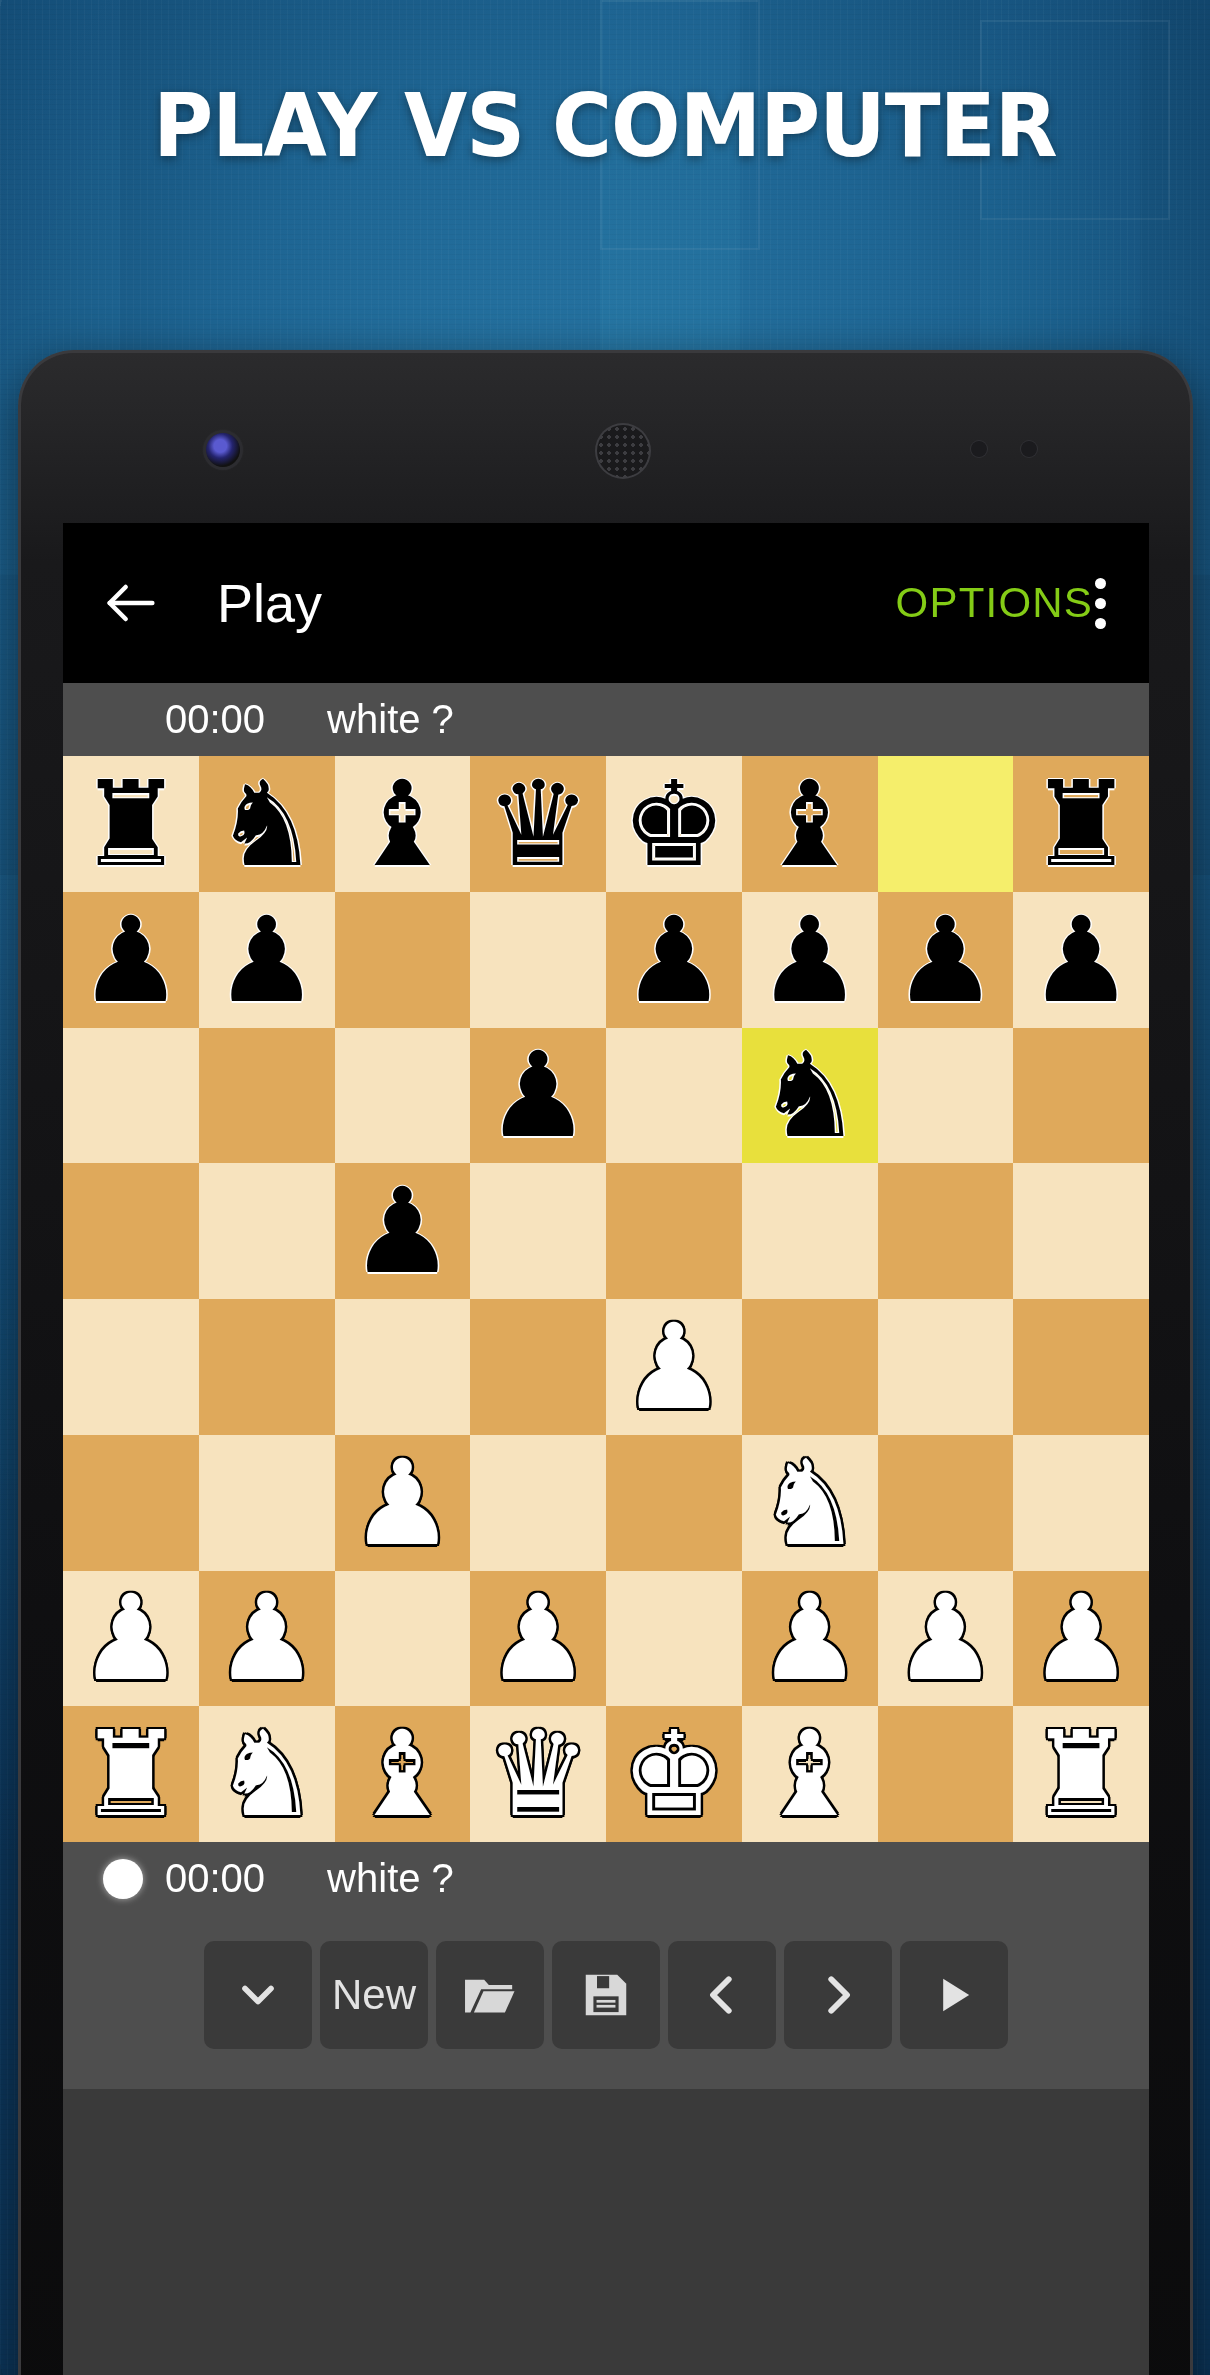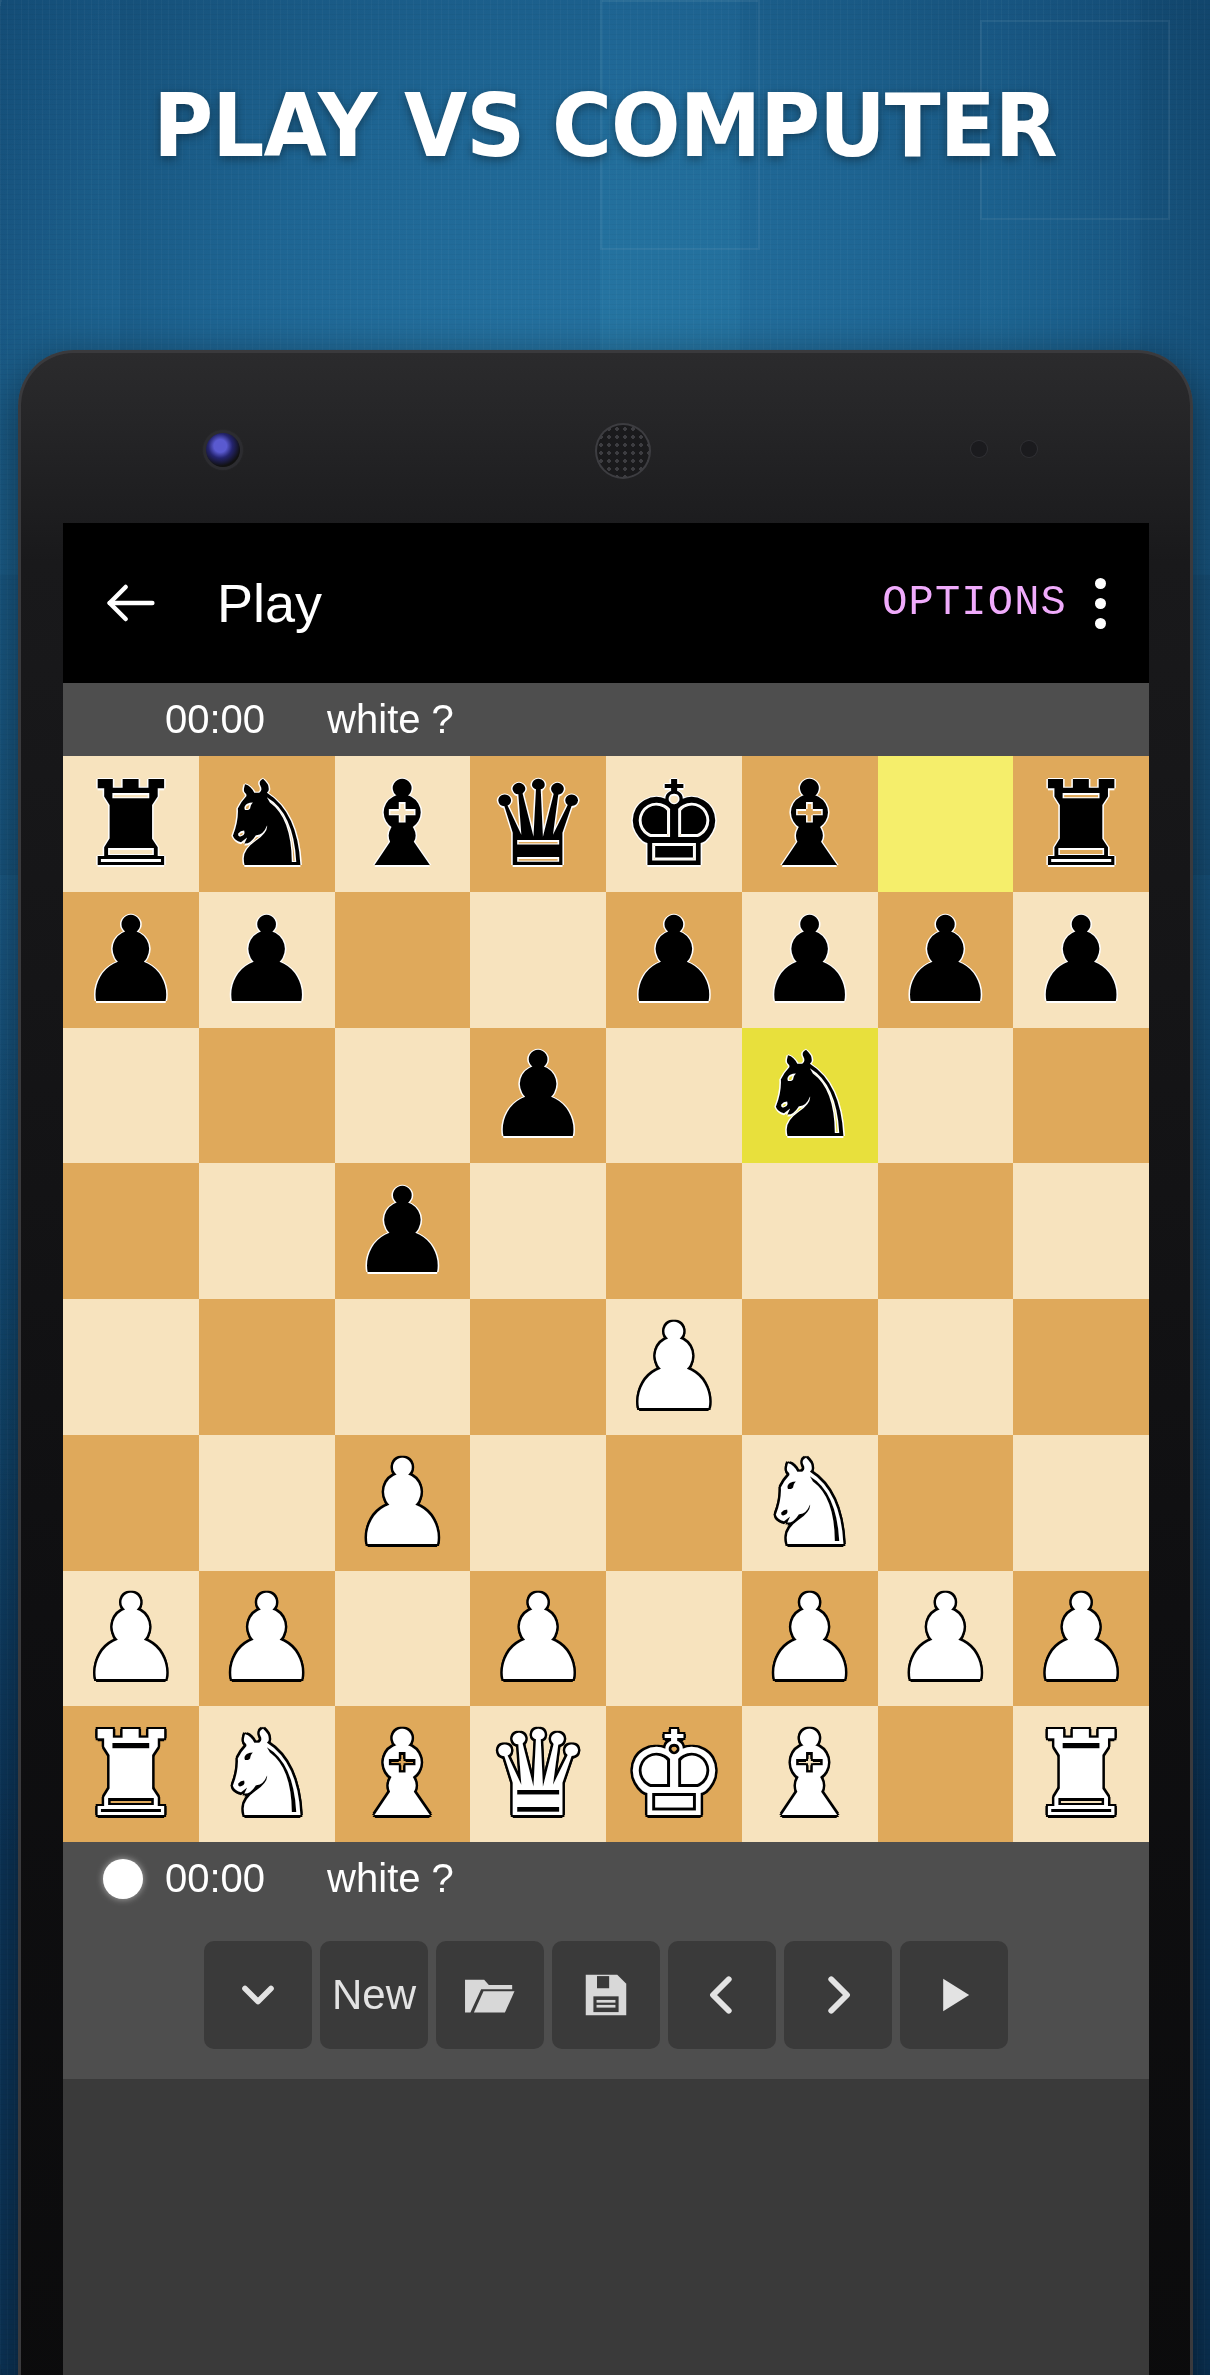--- a/index.html
+++ b/index.html
@@ -88,23 +88,21 @@
   #toolbar{
     height:160px; background:#000;
     display:flex; align-items:center; padding:0 36px;
   }
   #back-arrow{ width:64px; height:64px; flex:0 0 auto; }
   #app-title{
     color:#fff; font-size:54px; font-weight:400; margin-left:54px; flex:1 1 auto;
     font-family:"Liberation Sans", sans-serif;
   }
   #options-btn{
-    color:#f0abfc; font-size:42px; letter-spacing:1.2px; font-weight:400;
-    margin-right:26px;
-    font-family:Liberation Mono, monospace;
+    color:#84cc16; font-size:42px; letter-spacing:1.2px; font-weight:400;
   }
   #overflow-menu{ width:14px; display:flex; flex-direction:column; gap:9px; align-items:center; margin-right:6px; }
   #overflow-menu i{ width:11px; height:11px; border-radius:50%; background:#fff; display:block; }
 
   
   .player-bar{
     height:73px; background:#4e4e4e;
     display:flex; align-items:center; padding:0 40px;
     color:#fff; font-size:40px;
   }
@@ -129,21 +127,21 @@
     user-select:none;
   }
   .piece.w{ color:#ffffff; text-shadow:
       -2.5px 0 0 #000, 2.5px 0 0 #000, 0 -2.5px 0 #000, 0 2.5px 0 #000,
       -2px -2px 0 #000, 2px -2px 0 #000, -2px 2px 0 #000, 2px 2px 0 #000; }
   .piece.b{ color:#000000; text-shadow:
       -1.5px 0 0 #fff, 1.5px 0 0 #fff, 0 -1.5px 0 #fff, 0 1.5px 0 #fff; }
 
   
   #controls{
-    background:#4e4e4e; padding:26px 0 30px 0;
+    background:#4e4e4e; padding:26px 0 40px 0;
     display:flex; justify-content:center; gap:8px;
   }
   .ctrl{
     width:108px; height:108px; border-radius:10px;
     background:#3a3a3a;
     display:flex; align-items:center; justify-content:center;
     color:#e3e3e3; font-size:42px;
   }
   .ctrl svg{ display:block; }
   #panel-rest{ background:#3a3a3a; flex:1 1 auto; }

